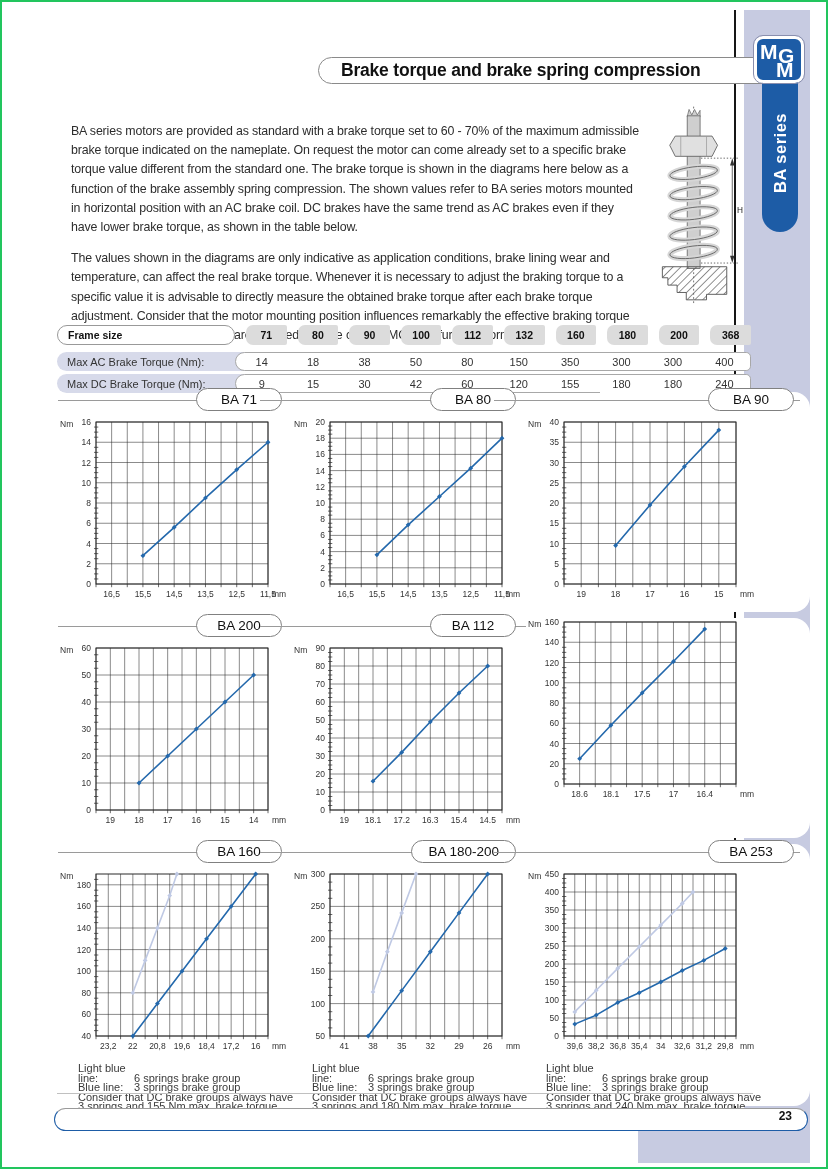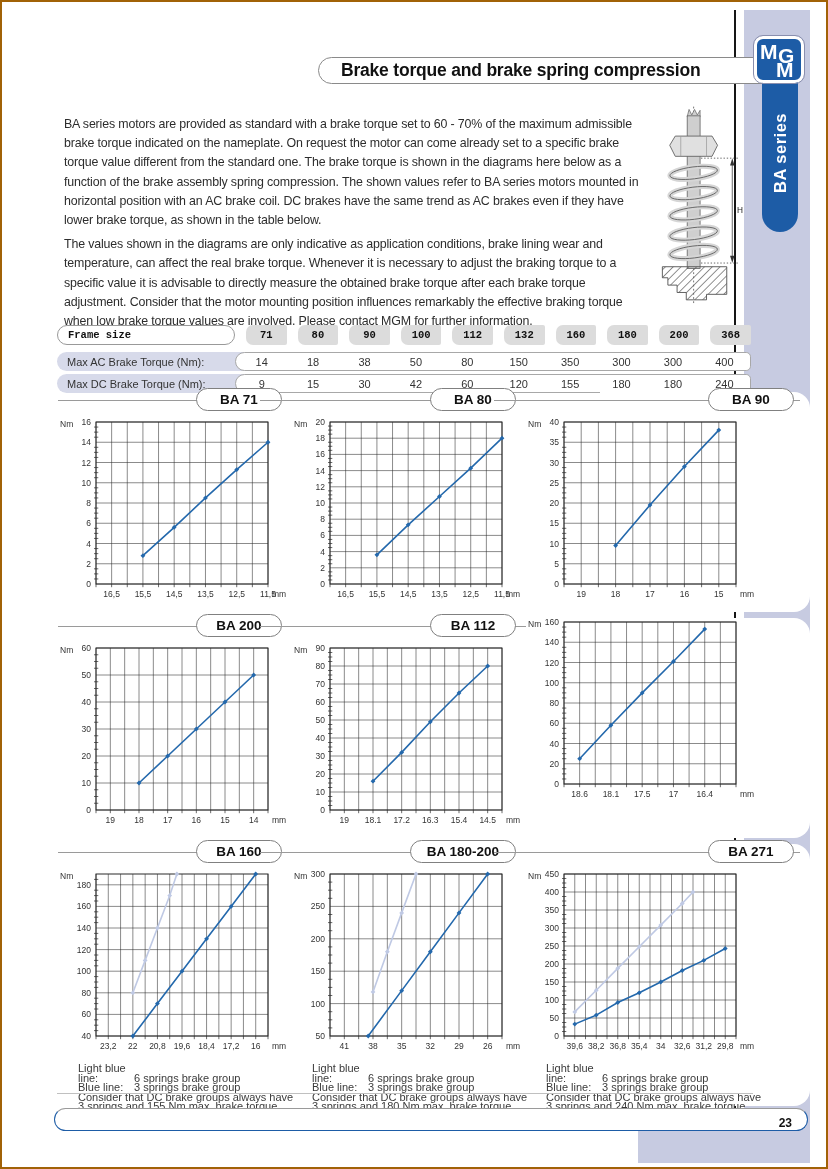--- a/index.html
+++ b/index.html
@@ -1,19 +1,19 @@
 <!DOCTYPE html>
 <html><head>
 <meta charset="utf-8">
 <style>
   html,body { margin:0; padding:0; background:#ffffff; }
   * { box-sizing:border-box; }
   .page {
     position:relative; width:828px; height:1169px; background:#fff;
-    border:2px solid #a16207; overflow:hidden;
+    border:2px solid #22c55e; overflow:hidden;
     font-family:"Liberation Sans", sans-serif; color:#222;
   }
   
   .side-band { position:absolute; top:8px; bottom:8px; right:16px; width:66px; background:#c7cbe1; z-index:0; }
   .side-rule { position:absolute; top:8px; bottom:8px; right:90px; width:2px; background:#161616; z-index:0; }
   .bottom-band { position:absolute; right:16px; top:1118px; bottom:4px; width:172px; background:#c7cbe1; z-index:1; }
 
   
   .mgm-logo { position:absolute; right:22px; top:34px; width:50px; height:47px; background:#1d5ca6;
     border:3px solid #fff; outline:1px solid #8a8fae; border-radius:9px; z-index:5; }
@@ -29,28 +29,28 @@
     font-size:16.5px; letter-spacing:0.5px; }
 
   
   .title-pill { position:absolute; left:316px; top:55px; width:458px; height:27px; background:#fff;
     border:1.3px solid #8a8a8a; border-radius:14px; z-index:3; display:flex; align-items:center; padding-left:22px;
     font-weight:bold; font-size:17.5px; letter-spacing:-0.2px; color:#111; }
 
   
   .intro { position:absolute; left:57px; top:108px; width:594px; font-size:12.4px; line-height:19.2px;
     letter-spacing:-0.15px; color:#2d2d2d; z-index:2; }
-  .intro p { margin:5px; }
+  .intro p { margin:12px; }
 
   
   .fig { position:absolute; left:653px; top:98px; width:92px; height:212px; z-index:2; }
 
   
   .tbl { position:absolute; left:55px; top:323px; width:694px; z-index:2; font-size:11px; }
-  .tbl-head { display:flex; height:20px; margin-bottom:7px;font-family:Liberation Mono, monospace; }
+  .tbl-head { display:flex; height:20px; margin-bottom:7px; }
   .tbl-head-label { width:178px; border:1px solid #999; border-radius:10px; background:#fff;
     display:flex; align-items:center; padding-left:10px; font-weight:bold; font-size:10.5px; color:#111; }
   .tbl-head-cells { flex:1; display:flex; }
   .tbl-head-cells .hc { flex:1; margin-left:11px; background:#dcdcdc; border-radius:7px 2px 2px 7px;
     display:flex; align-items:center; justify-content:center; font-weight:bold; font-size:10.5px; color:#111; }
   .tbl-row { display:flex; height:19px; margin-top:3px; background:#d7daea; border-radius:10px;text-align:center; }
   .tbl-row-label { width:178px; display:flex; align-items:center; padding-left:10px; color:#333; }
   .tbl-row-cells { flex:1; display:flex; background:#fff; border:1px solid #a8a8a8; border-radius:10px 5px 5px 10px; }
   .tbl-row-cells .vc { flex:1; display:flex; align-items:center; justify-content:center; color:#333; }
 
@@ -60,33 +60,33 @@
   .chart-cell { position:relative; height:226px; }
   .chart-cell.tall { height:268px; }
   .col3-panel { position:absolute; top:4px; right:-56px; width:210px; bottom:2px; background:#fff;
     border-radius:0 16px 16px 0; z-index:0; }
   .chart-titlebar { position:relative; height:26px; z-index:1; }
   .chart-rule { position:absolute; left:-26px; right:-6px; top:12px; height:1.2px; background:#9a9a9a; }
   .c1 .chart-rule { left:6px; }
   .c3 .chart-rule { right:-46px; }
   .chart-pill { position:absolute; right:4px; top:0; height:23px; min-width:86px; padding:0 16px;
     background:#fff; border:1.3px solid #808080; border-radius:12px; display:flex; align-items:center;
-    justify-content:center; font-weight:bold; font-size:13.5px; color:#111; }
+    justify-content:center; font-weight:normal; font-size:13.5px; color:#111; }
   .c3 .chart-pill { right:-40px; }
   .chart-svg { position:relative; z-index:1; display:block; }
   .chart-svg text { font-family:"Liberation Sans", sans-serif; font-size:8.5px; fill:#333; }
   .notes { position:relative; z-index:1; margin:2px 0 0 26px; width:218px; font-size:11px;
     line-height:9.6px; color:#3a3a3a; }
   .lg-label { display:inline-block; width:56px; }
 
   
   .content-rule { position:absolute; left:55px; width:696px; top:1091px; height:1px; background:#c0c0c0; z-index:2; }
   .footer-pill { position:absolute; left:52px; top:1106px; width:754px; height:23px; background:#fff;
     border:1.6px solid #1d5ca6; border-top-color:#9a9a9a; border-radius:12px; z-index:3;
-    display:flex; align-items:flex-end; justify-content:flex-end; padding-right:15px;
+    display:flex; align-items:flex-start; justify-content:flex-end; padding-right:15px;
     font-weight:bold; font-size:12px; color:#111; }
 </style>
 </head>
 <body>
 
 <div class="page">
 
   <div class="side-band"></div>
   <div class="side-rule"></div>
   <div class="bottom-band"></div>
@@ -919,21 +919,21 @@
         <div class="notes">
           <div><span class="lg-label">Light blue line:</span><span>6 springs brake group</span></div>
           <div><span class="lg-label">Blue line:</span><span>3 springs brake group</span></div>
           <div>Consider that DC brake groups always have 3 springs and 180 Nm max. brake torque.</div>
         </div>
       </div>
       <div class="chart-cell c3 tall">
         <div class="col3-panel"></div>
         <div class="chart-titlebar">
           <div class="chart-rule"></div>
-          <div class="chart-pill">BA 271</div>
+          <div class="chart-pill">BA 253</div>
         </div>
         <svg class="chart-svg" width="234" height="196" viewBox="0 0 234 196">
           <line x1="44" y1="8" x2="44" y2="170" stroke="#2a2a2a" stroke-width="0.55"></line>
           <line x1="44" y1="170" x2="44" y2="173.2" stroke="#2a2a2a" stroke-width="0.7"></line>
           <line x1="216" y1="8" x2="216" y2="170" stroke="#2a2a2a" stroke-width="0.55"></line>
           <line x1="216" y1="170" x2="216" y2="173.2" stroke="#2a2a2a" stroke-width="0.7"></line>
           <line x1="54.74999999999994" y1="8" x2="54.74999999999994" y2="170" stroke="#2a2a2a" stroke-width="0.55"></line>
           <line x1="54.74999999999994" y1="170" x2="54.74999999999994" y2="173.2" stroke="#2a2a2a" stroke-width="0.7"></line>
           <line x1="76.24999999999991" y1="8" x2="76.24999999999991" y2="170" stroke="#2a2a2a" stroke-width="0.55"></line>
           <line x1="76.24999999999991" y1="170" x2="76.24999999999991" y2="173.2" stroke="#2a2a2a" stroke-width="0.7"></line>

